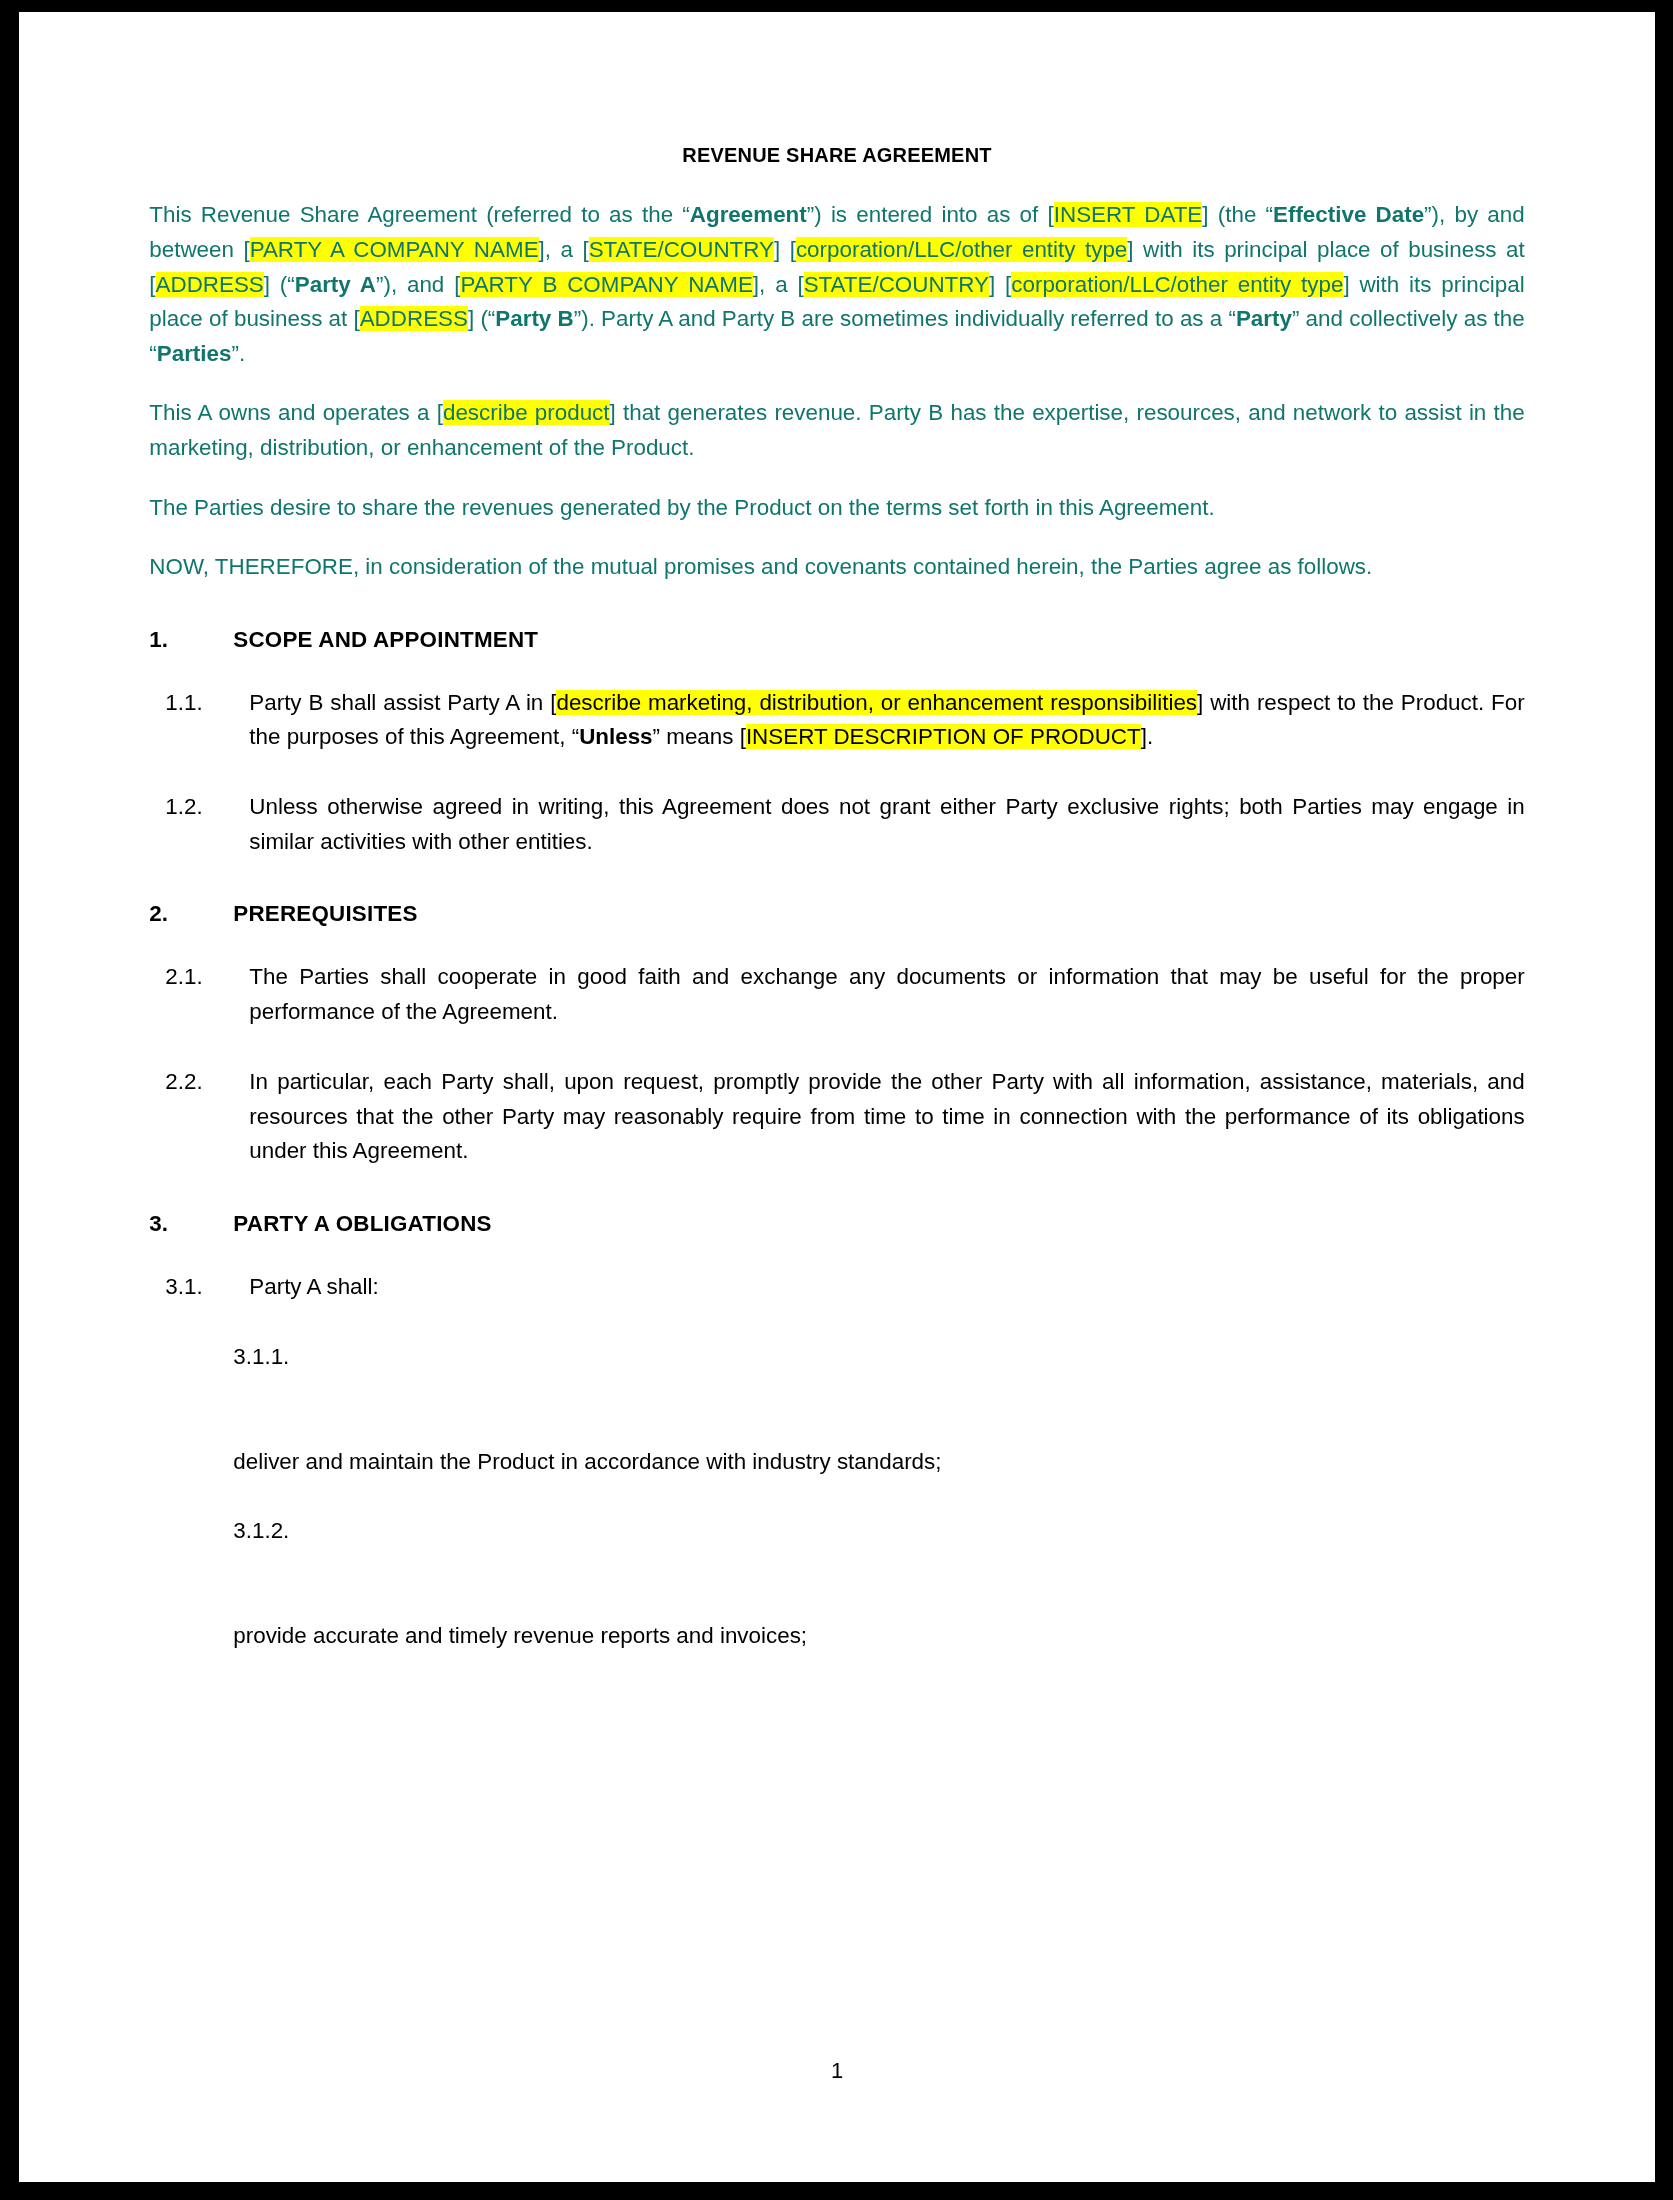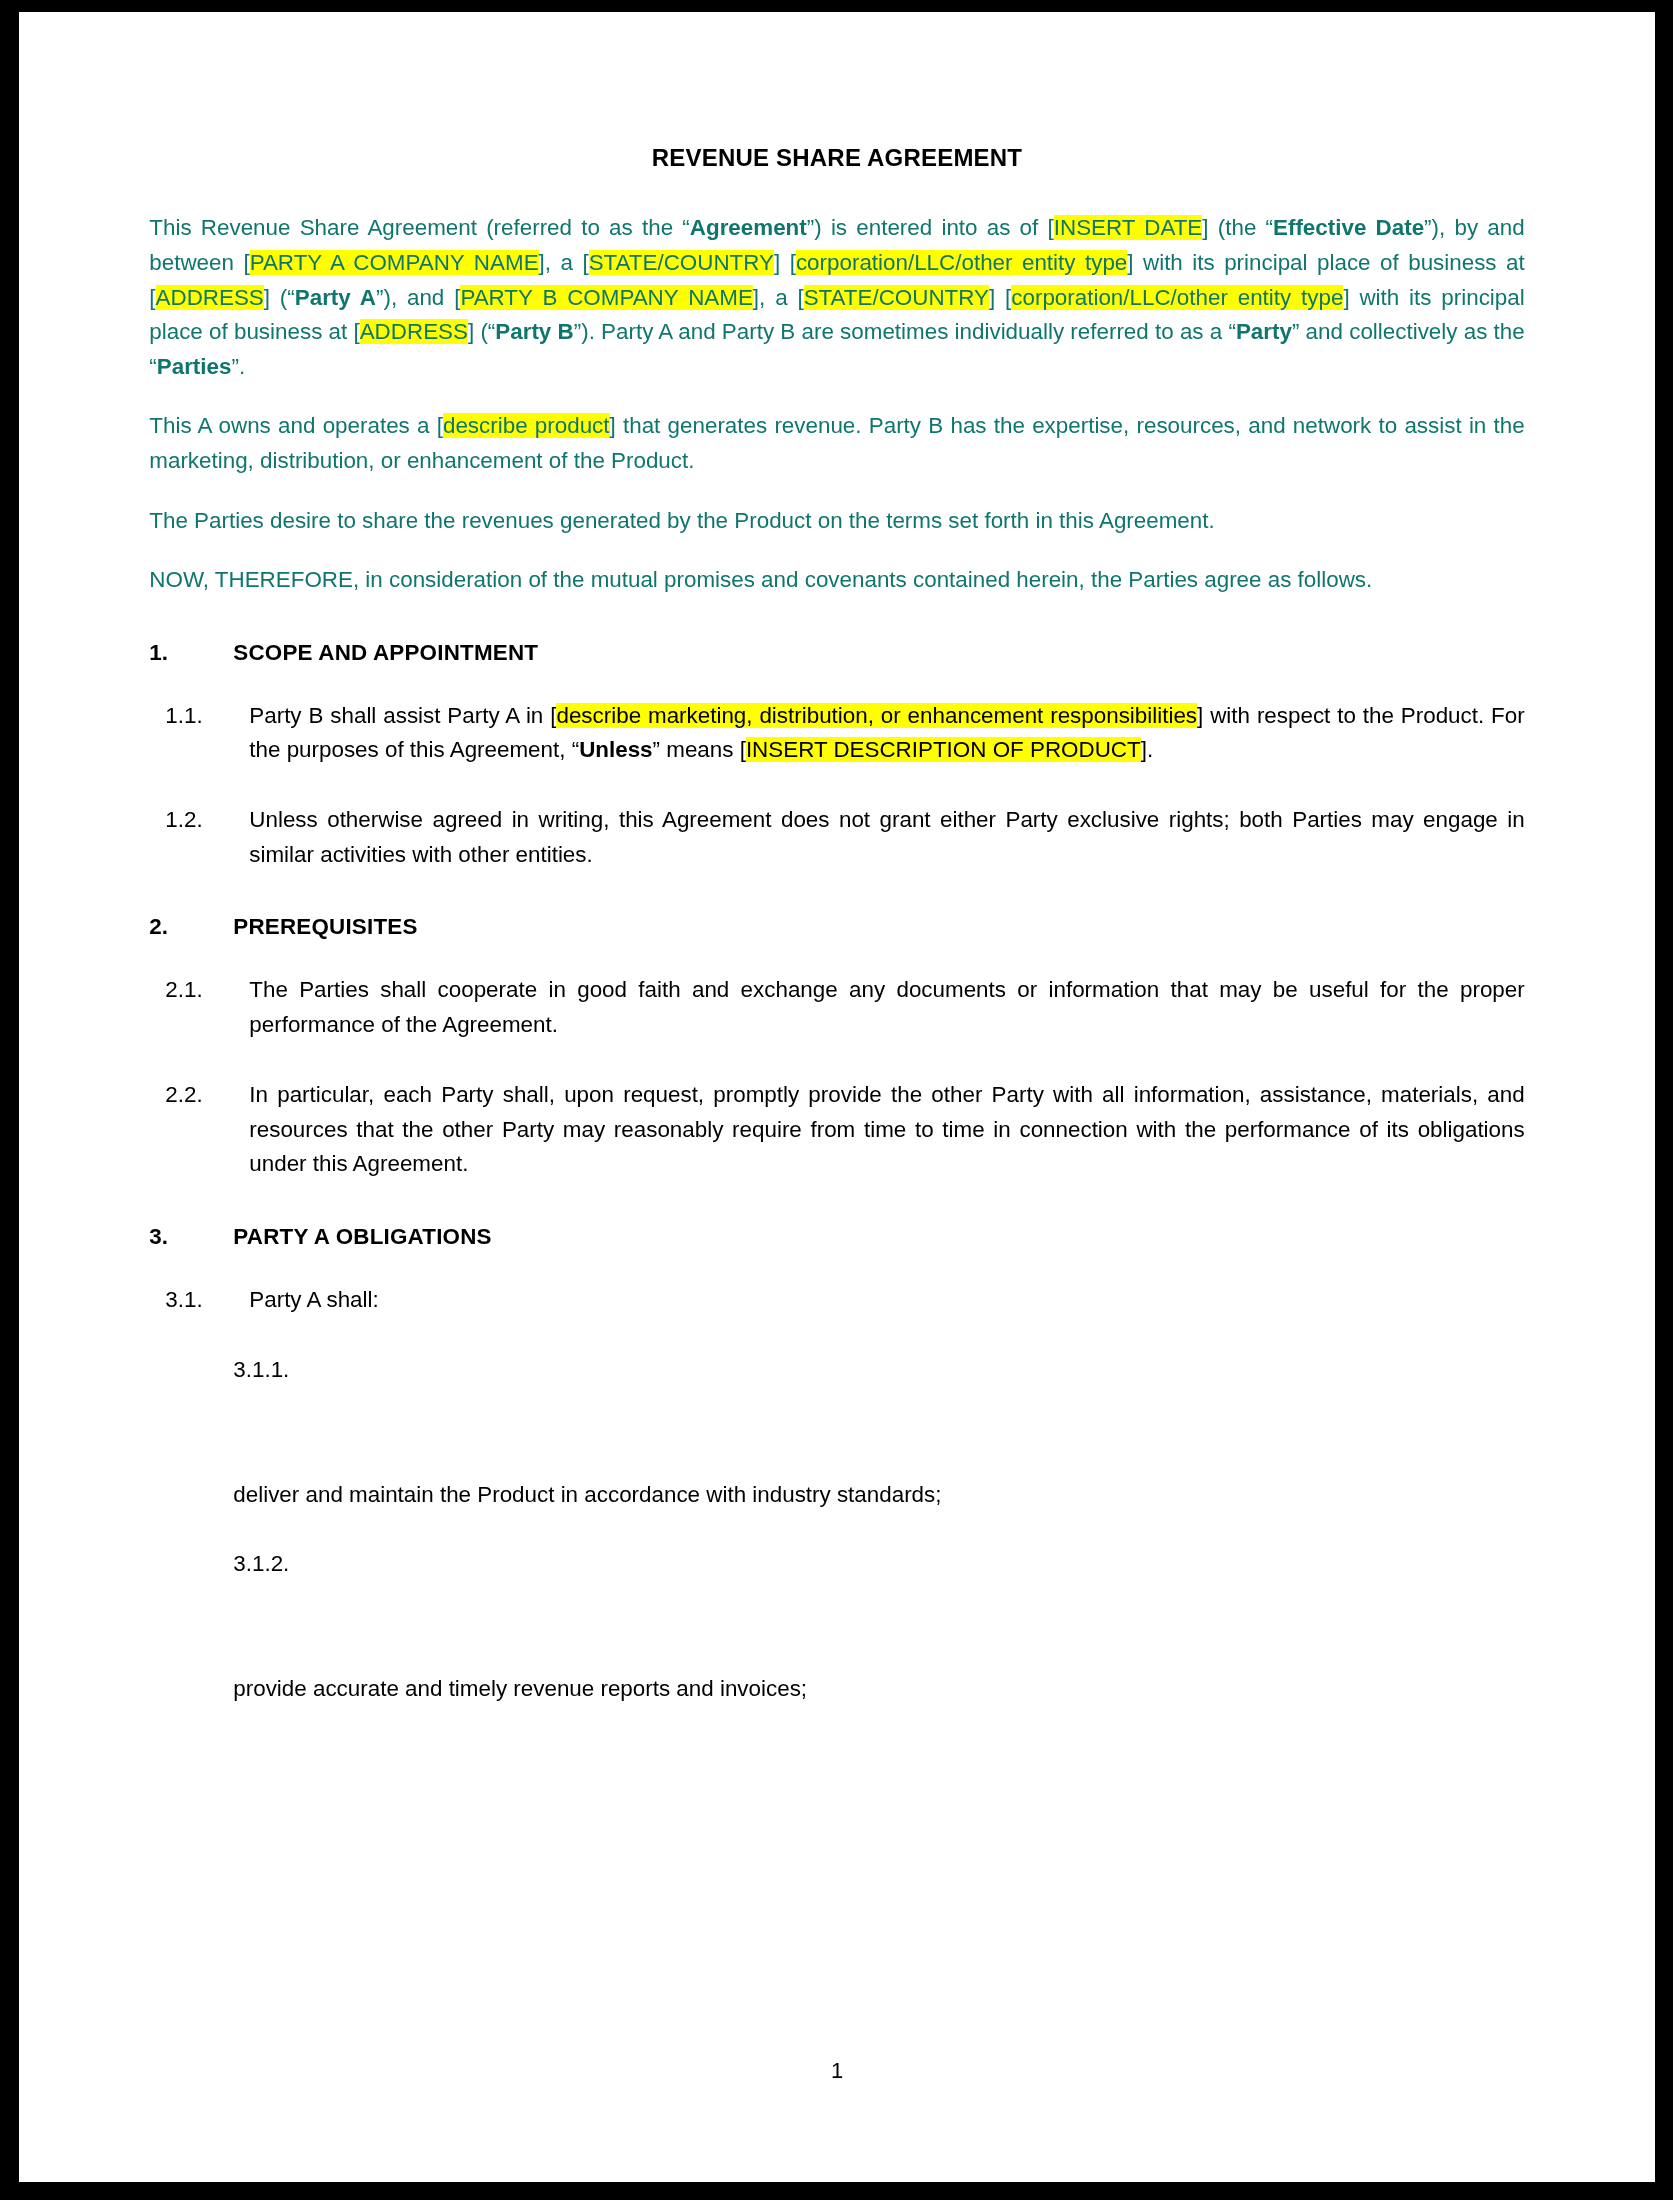--- a/index.html
+++ b/index.html
@@ -25,23 +25,23 @@
     width: 100%;
     height: 100%;
     background: #ffffff;
     box-sizing: border-box;
     padding: 132px 130px 53px 130px;
     position: relative;
   }
   .doc-title {
     text-align: center;
     font-weight: bold;
-    font-size: 24px;
+    font-size: 20px;
     letter-spacing: 0.2px;
-    margin: 0 0 39px 0;
+    margin: 0 0 31px 0;
     color: #000;
   }
   p.body {
     font-size: 22.4px;
     line-height: 1.55;
     text-align: justify;
     margin: 0 0 24.6px 0;
     color: #0f766e;
     hyphens: none;
   }
@@ -91,21 +91,20 @@
     color: #000;
     flex-direction: column;
   }
   .subclause .num {
     width: 105px;
     flex: 0 0 105px;
   }
   .subclause .txt {
     flex: 1 1 auto;
     text-align: justify;
-    margin-top: 20px;
   }
 
   .page-number {
     position: absolute;
     left: 0;
     right: 0;
     bottom: 98px;
     text-align: center;
     font-size: 22px;
     color: #000;

